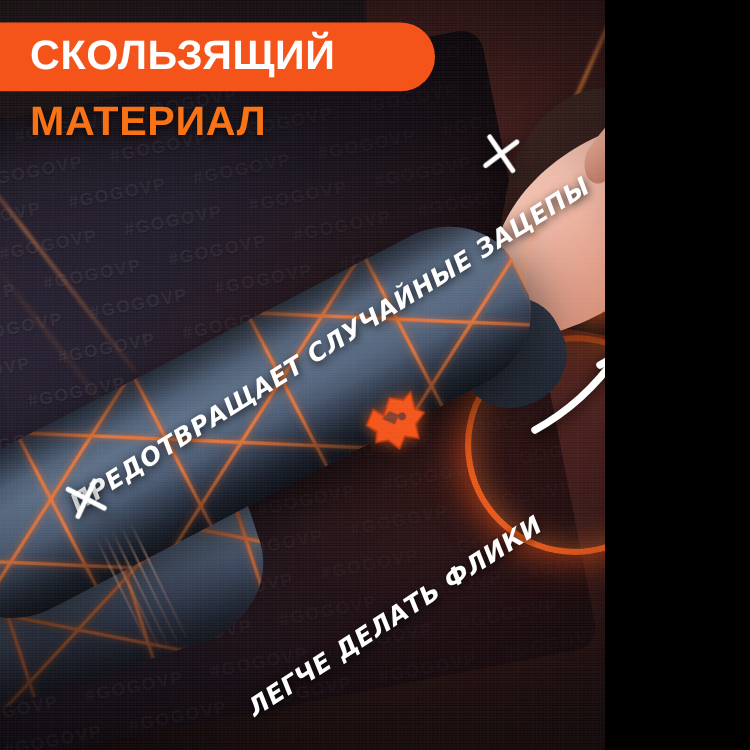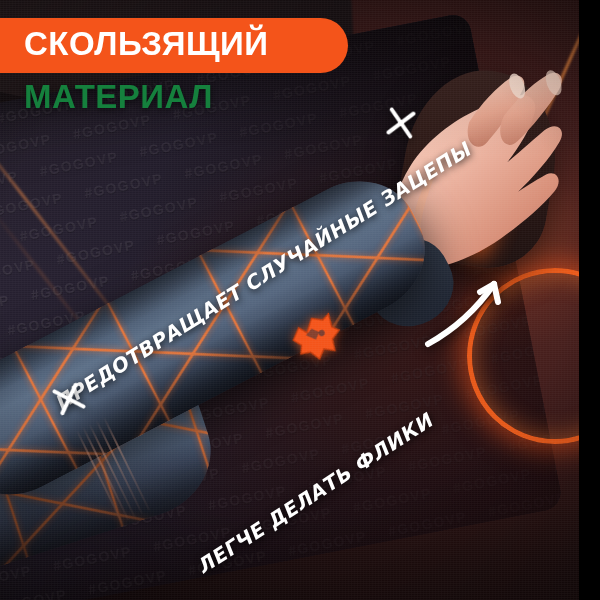--- a/index.html
+++ b/index.html
@@ -2,21 +2,21 @@
 <html><head>
 <meta charset="utf-8">
 <style>
   * { margin:0; padding:0; box-sizing:border-box; }
   html,body{ background:#000; }
   body{
     font-family:"Liberation Sans", sans-serif;
     display:flex; align-items:flex-start; justify-content:flex-start;
   }
   .stage{
-    position:relative; width:579px; height:600px; overflow:hidden;
+    position:relative; width:484px; height:600px; overflow:hidden;
     background:#140b0d;
   }
 
   
   .photo{ position:absolute; inset:0; overflow:hidden; }
 
   
   .bg-base{
     position:absolute; inset:0;
     background:
@@ -241,21 +241,21 @@
     padding:9px 40px 11px 24px;
     min-width:348px;
   }
   .badge-line1{
     font-size:33px; font-weight:700; letter-spacing:.5px;
     color:#FFFFFF; line-height:1.05; white-space:nowrap;
   }
   .headline-line2{
     position:absolute; left:24px; top:62px;
     font-size:33px; font-weight:700; letter-spacing:.5px;
-    color:#15803d; line-height:1.05; white-space:nowrap;
+    color:#f97316; line-height:1.05; white-space:nowrap;
     text-shadow:0 2px 6px rgba(0,0,0,.55);
   }
 
   
   .scribble{
     position:absolute; z-index:45;
     color:#fff; font-weight:700;
     font-family:"DejaVu Sans", sans-serif;
     text-shadow:0 2px 7px rgba(0,0,0,.75);
     white-space:nowrap;

